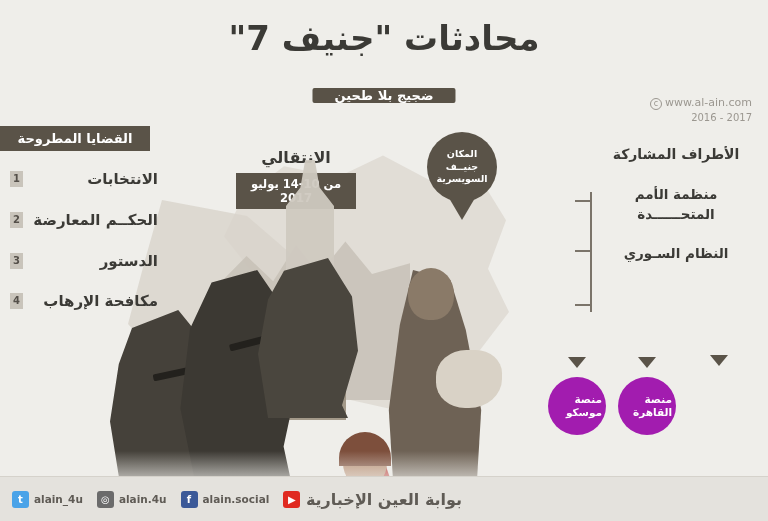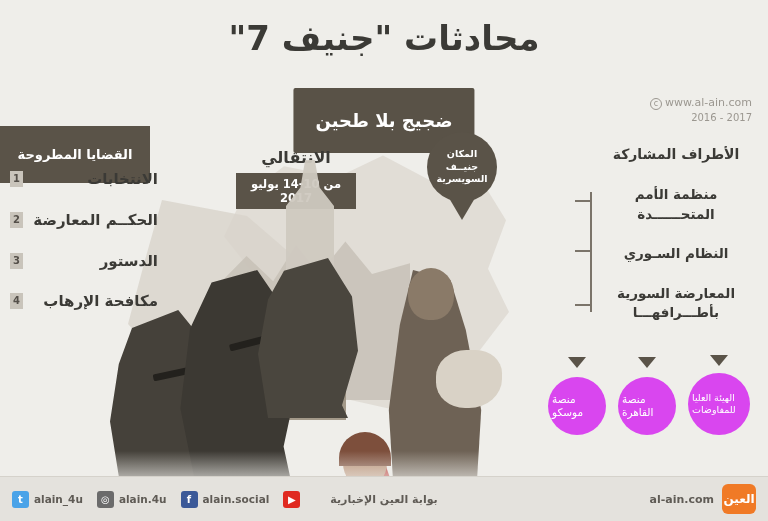--- a/index.html
+++ b/index.html
@@ -29,37 +29,37 @@
     opacity:.8;
   }
   
   .title{
     position:absolute;top:18px;left:0;width:768px;text-align:center;
     font-size:34px;font-weight:bold;color:#3b3a36;letter-spacing:0px;
   }
   .subtitle-band{
     position:absolute;top:88px;left:50%;transform:translateX(-50%);
     background:#595247;color:#ffffff;
-    padding:22px 22px;font-size:18px;font-weight:bold;
+    padding:0 22px;font-size:13px;font-weight:bold;
     border-radius:2px;
   }
   .watermark{
     position:absolute;top:96px;right:16px;
     text-align:right;color:#9b9790;font-size:10px;line-height:1.35;
     direction:ltr;
   }
   .watermark .line1{font-size:11px;}
   
   .issues-head{
     position:absolute;top:126px;right:auto;left:0;
     width:150px;
   }
   .tab-label{
     display:block;background:#5a5348;color:#fff;font-size:13px;font-weight:bold;
-    padding:21px 10px;text-align:center;
+    padding:5px 10px;text-align:center;
   }
   .issues-list{
     position:absolute;top:170px;left:8px;width:150px;
   }
   .issue{
     position:relative;margin-bottom:22px;text-align:right;
     padding-right:0;padding-left:22px;
     color:#3b3a36;font-size:15px;font-weight:bold;line-height:1.25;
   }
   .issue .num{
@@ -86,22 +86,22 @@
   .bracket .tick{position:absolute;right:-1px;width:16px;height:0;border-top:2px solid #7b746a;}
   .bracket .t1{top:8px;}
   .bracket .t2{top:58px;}
   .bracket .t3{top:112px;}
   
   .bubbles{
     position:absolute;right:0px;top:355px;width:240px;height:120px;
   }
   .bubble{
     position:absolute;width:58px;height:58px;border-radius:50%;
-    background:#d946ef;color:#fff;font-size:10.5px;font-weight:normal;
-    display:flex;align-items:center;justify-content:center;text-align:left;
+    background:#a21caf;color:#fff;font-size:10.5px;font-weight:bold;
+    display:flex;align-items:center;justify-content:center;text-align:right;
     line-height:1.25;padding:4px;box-sizing:border-box;
   }
   .b1{right:18px;top:18px;width:62px;height:62px;font-size:9.5px;}
   .b2{right:92px;top:22px;}
   .b3{right:162px;top:22px;}
   .arrow{
     position:absolute;width:0;height:0;
     border-left:9px solid transparent;border-right:9px solid transparent;
     border-top:11px solid #5a5348;
   }
@@ -195,21 +195,21 @@
     width:17px;height:17px;border-radius:3px;display:flex;align-items:center;justify-content:center;
     color:#fff;font-size:10px;font-weight:bold;font-family:"DejaVu Sans",sans-serif;
   }
   .tw{background:#4aa3e8;}
   .ig{background:#6b6b6b;}
   .fb{background:#3b5998;}
   .yt{background:#e02a20;}
   .footer-center{
     position:absolute;left:0;top:0;width:768px;height:44px;
     display:flex;align-items:center;justify-content:center;
-    color:#5f5b55;font-size:11px;font-weight:bold;
+    color:#5f5b55;font-size:16px;font-weight:bold;
   }
   .footer-right{
     position:absolute;right:12px;top:0;height:44px;display:flex;align-items:center;gap:8px;
     direction:ltr;
   }
   .site{color:#5f5b55;font-size:11px;font-weight:bold;}
   .logo{
     width:34px;height:30px;border-radius:6px;background:#f07a26;color:#fff;
     display:flex;align-items:center;justify-content:center;font-size:12px;font-weight:bold;
   }
@@ -255,28 +255,26 @@
 
   <div class="parties-head">الأطراف المشاركة</div>
   <div class="bracket">
     <div class="tick t1"></div>
     <div class="tick t2"></div>
     <div class="tick t3"></div>
   </div>
   <div class="parties-list">
     <div class="party">منظمة الأمم المتحــــــدة</div>
     <div class="party">النظام السـوري</div>
-    <div class="party">المعارضة السورية بأطـــرافهـــا</div>
   </div>
 
   <div class="bubbles">
     <div class="arrow a1"></div>
     <div class="arrow a2"></div>
     <div class="arrow a3"></div>
-    <div class="bubble b1">الهيئة العليا للمفاوضات</div>
     <div class="bubble b2">منصة القاهرة</div>
     <div class="bubble b3">منصة موسكو</div>
   </div>
 
   <div class="date-block">
     <div class="date-title">الانتقالي</div>
     <div class="date-band">من 10-14 يوليو 2017</div>
   </div>
 
   <div class="pin-wrap">
@@ -323,19 +321,15 @@
         <span>alain.4u</span>
       </div>
       <div class="soc">
         <span class="sicon fb">f</span>
         <span>alain.social</span>
       </div>
       <div class="soc">
         <span class="sicon yt">▶</span>
       </div>
     </div>
-    <div class="footer-right">
-      <span class="site">al-ain.com</span>
-      <span class="logo">العين</span>
-    </div>
   </div>
 
 </div>
 
 </body></html>

